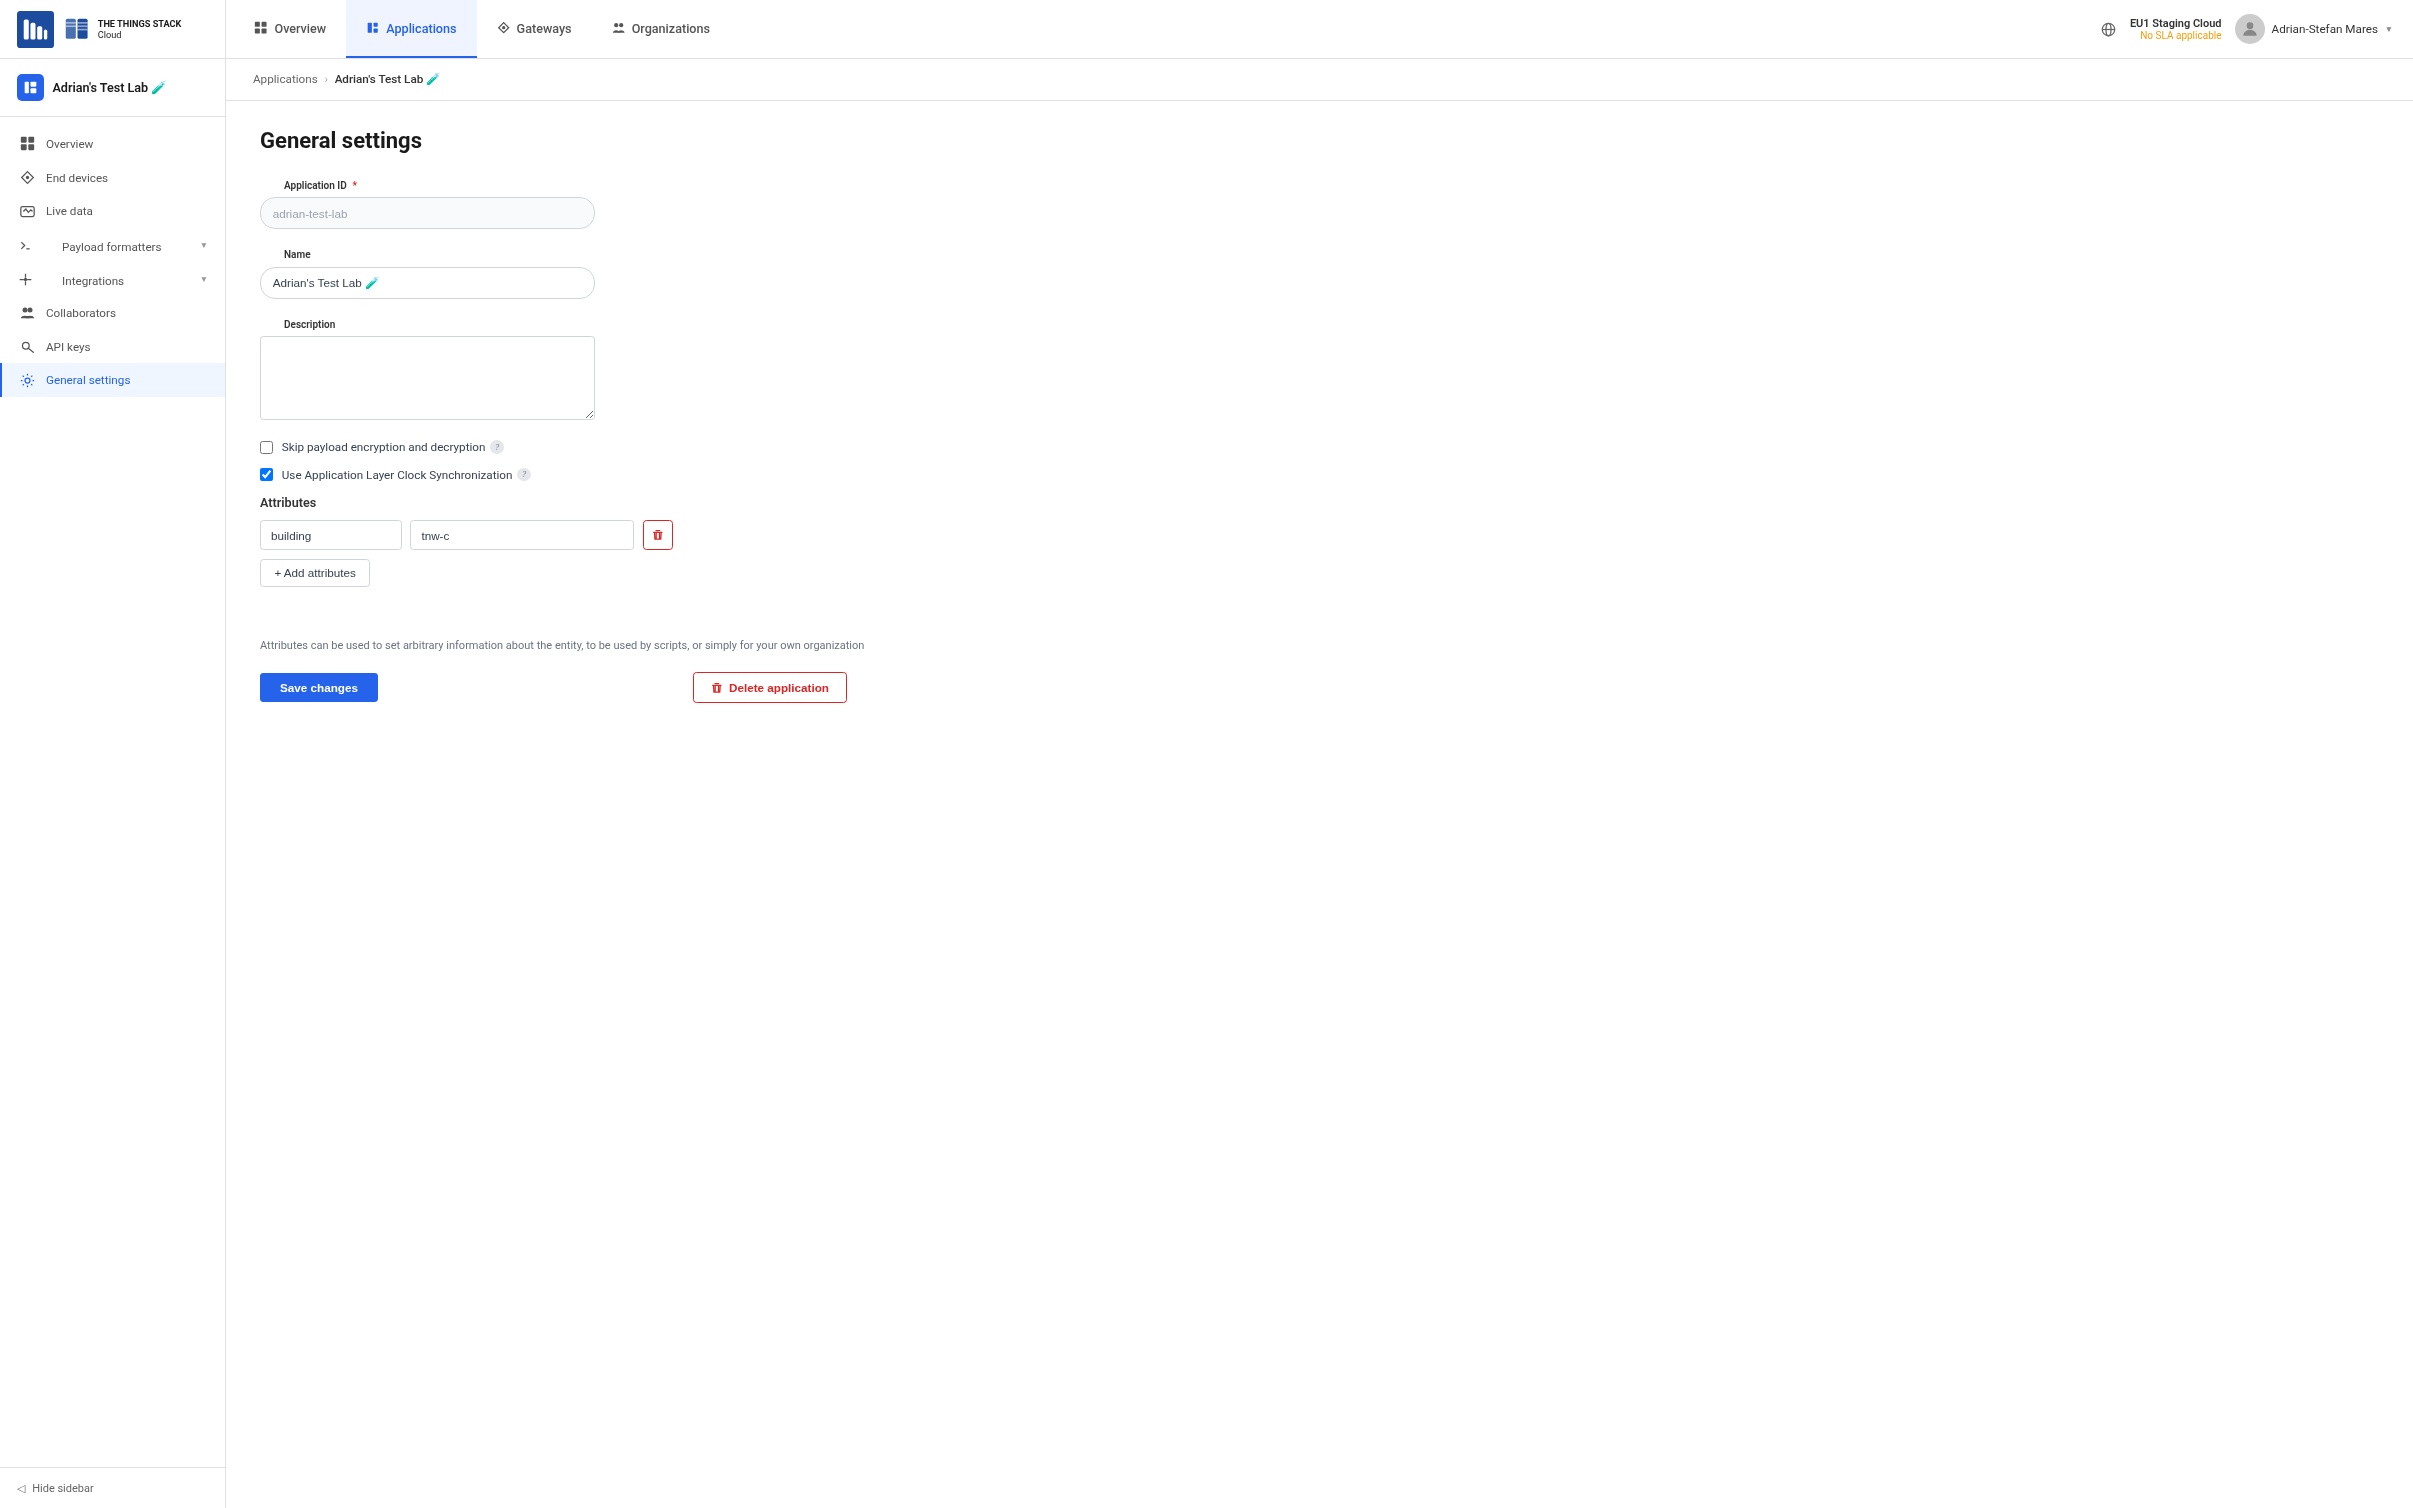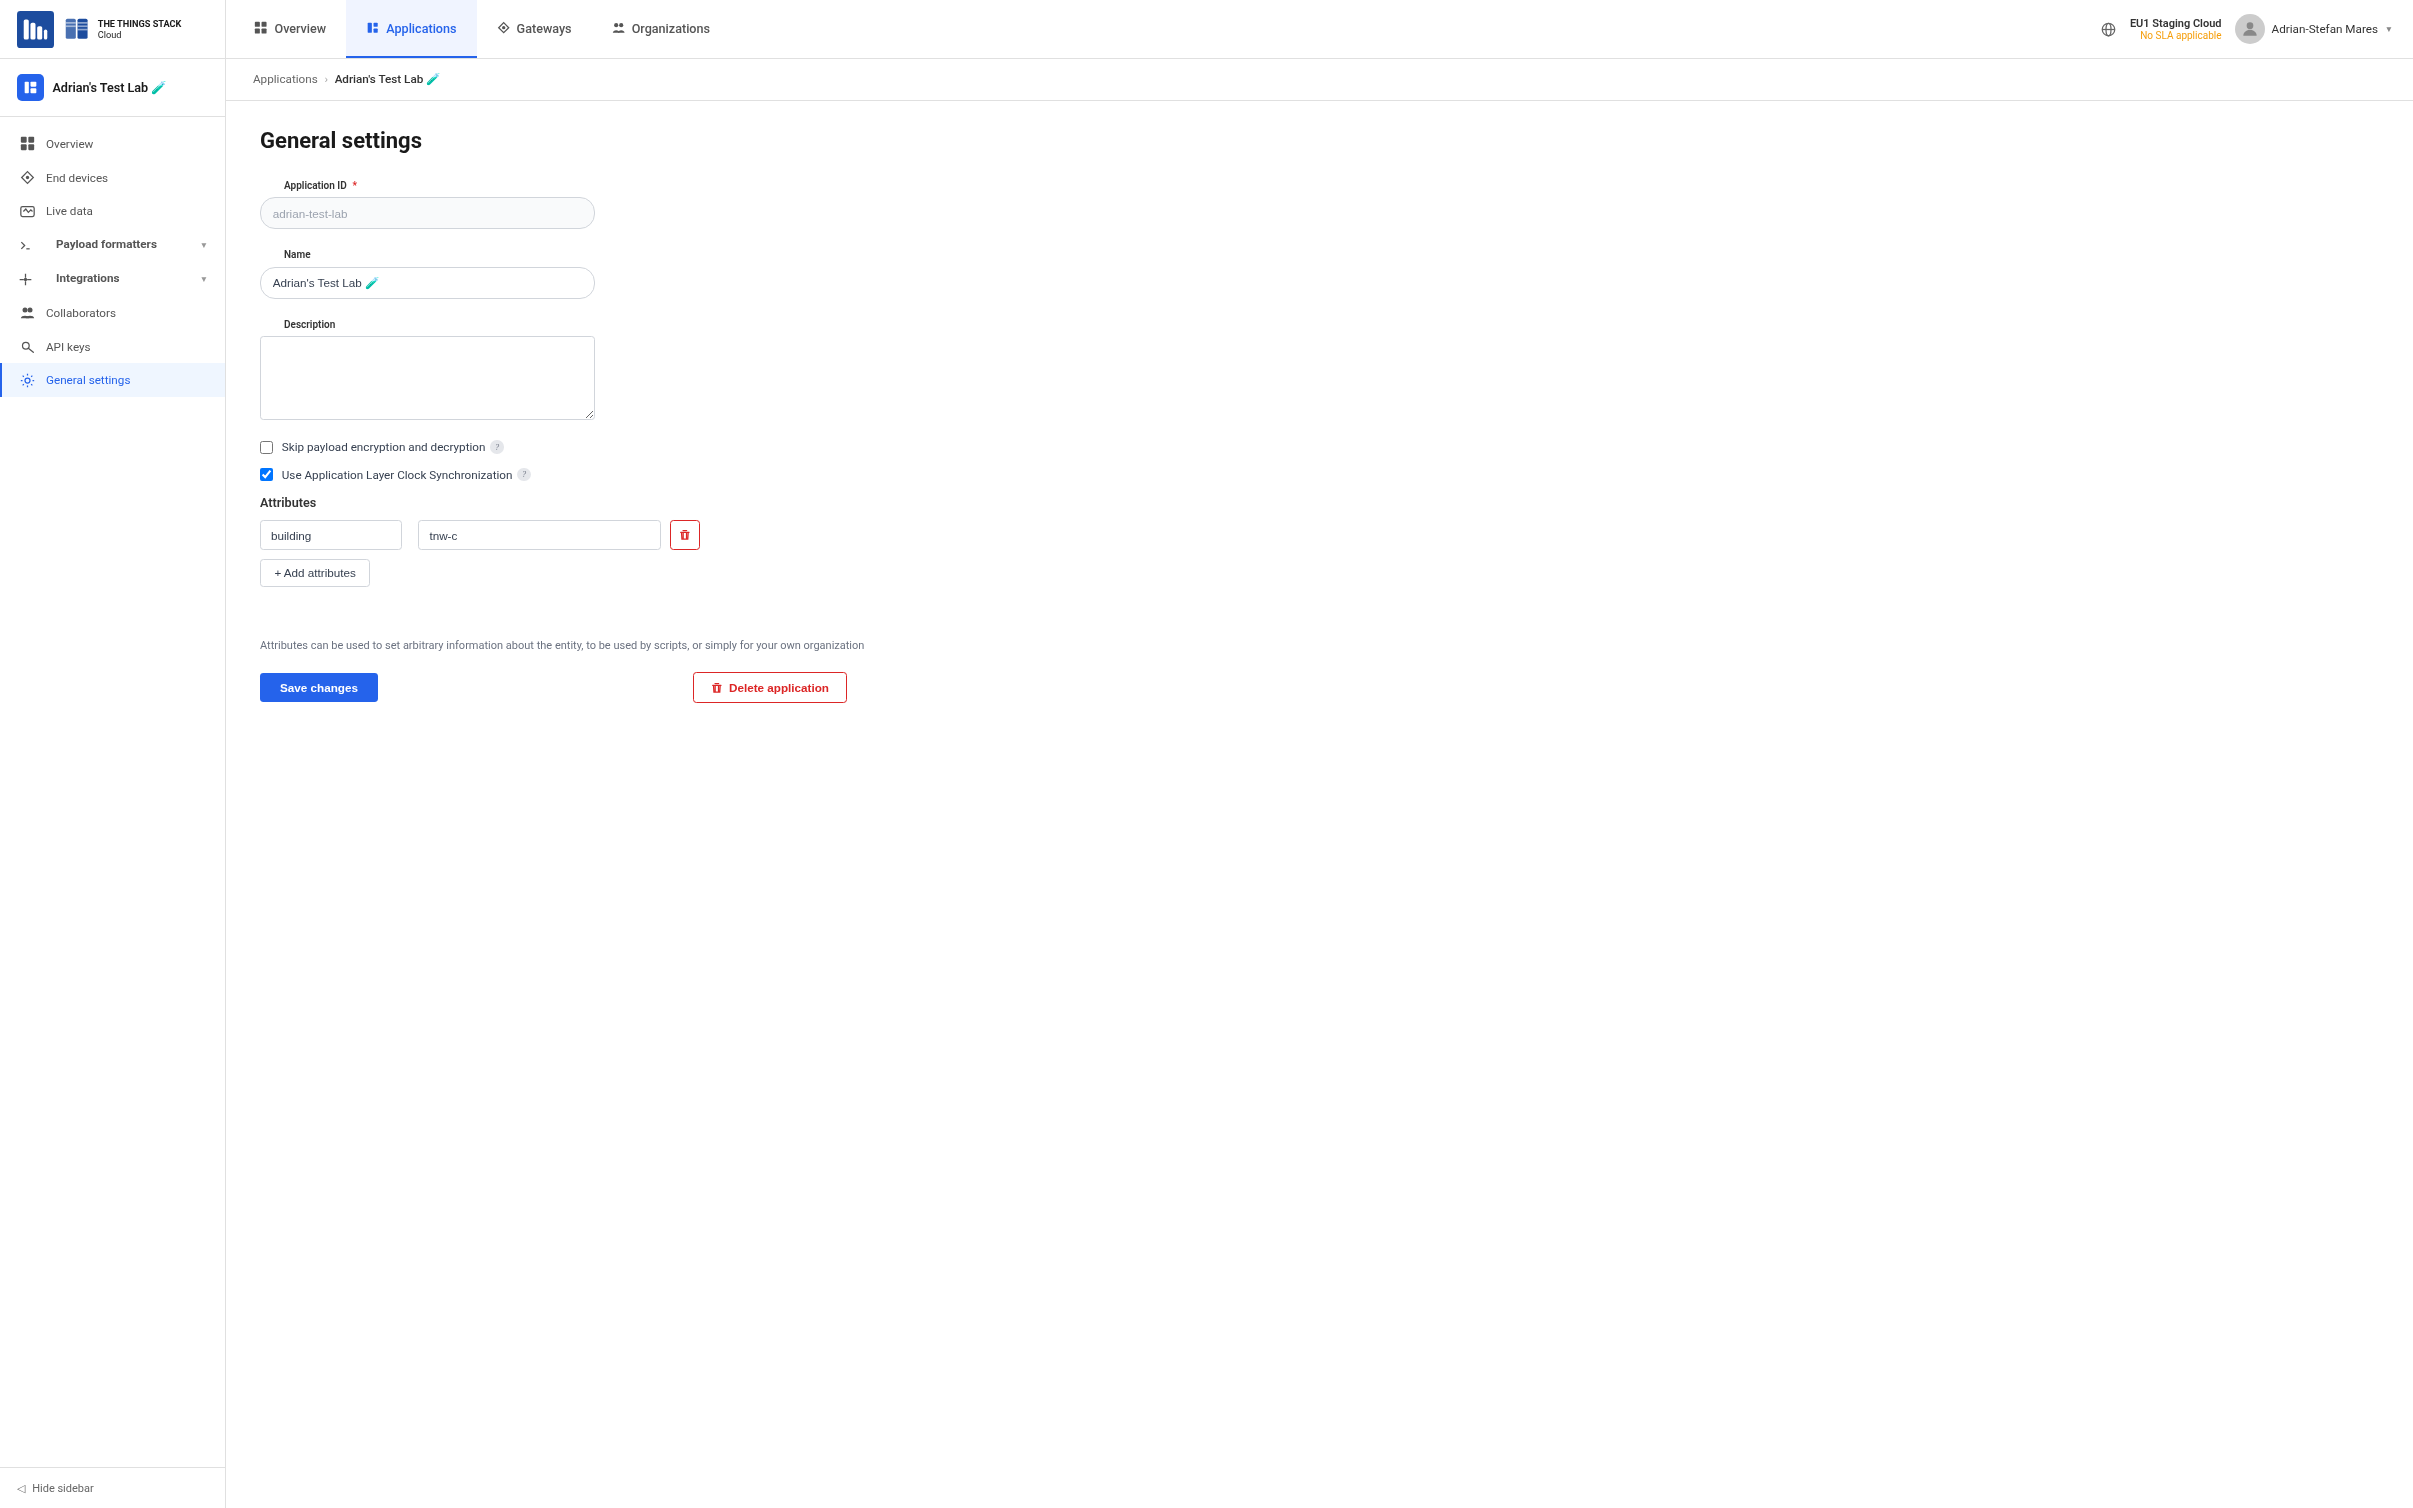--- a/index.html
+++ b/index.html
@@ -76,21 +76,21 @@
       color: #555; text-decoration: none; cursor: pointer; font-size: 11.7px;
       border-left: 2.5px solid transparent;
     }
     .sidebar-item.active {
       background: #eff6ff; color: #2563eb; border-left: 2.5px solid #2563eb;
     }
     .sidebar-item-icon { width: 17px; height: 17px; display: flex; align-items: center; justify-content: center; flex-shrink: 0; }
     .sidebar-item-icon svg { width: 15px; height: 15px; fill: currentColor; }
     .sidebar-item-label { font-size: 11.7px; }
     .sidebar-expandable { display: flex; align-items: center; justify-content: space-between; padding: 8.4px 17px; color: #555; cursor: pointer; font-size: 11.7px; }
-    .sidebar-expandable-left { display: flex; align-items: flex-start; gap: 22px; font-weight: bold; }
+    .sidebar-expandable-left { display: flex; align-items: flex-end; gap: 28px; }
     .sidebar-expand-icon { font-size: 8.4px; color: #999; }
     .sidebar-footer { padding: 13.4px 17px; border-top: 0.8px solid #e0e0e0; }
     .hide-sidebar-btn { display: flex; align-items: center; gap: 6.7px; color: #666; font-size: 11px; cursor: pointer; }
 
     
     .main {
       margin-left: 226px; flex: 1; display: flex; flex-direction: column;
     }
     .breadcrumb {
       padding: 13.4px 27px; border-bottom: 0.8px solid #e0e0e0; display: flex; align-items: center; gap: 6.7px;
@@ -131,21 +131,21 @@
     }
 
     
     .section-label { font-size: 12.6px; font-weight: 600; color: #333; margin-bottom: 10px; }
     .attribute-row { display: flex; align-items: center; gap: 8.4px; margin-bottom: 8.4px; }
     .attr-input {
       padding: 7.5px 10px; border: 0.8px solid #d1d5db; border-radius: 3.4px;
       font-size: 11.7px; color: #374151; background: #fff; outline: none;
     }
     .attr-key { width: 142px; }
-    .attr-value { width: 243px; margin-left: 8px; }
+    .attr-value { width: 224px; }
     .attr-delete-btn {
       width: 30px; height: 30px; border: 0.8px solid #dc2626; background: #fff; border-radius: 3.4px;
       display: flex; align-items: center; justify-content: center; cursor: pointer;
       color: #dc2626; font-size: 13.4px;
     }
     .add-attr-btn {
       display: inline-flex; align-items: center; gap: 5px; padding: 6.7px 13.4px;
       border: 0.8px solid #d1d5db; background: #fff; border-radius: 3.4px; font-size: 11.7px;
       color: #374151; cursor: pointer; margin-bottom: 6.7px;
     }

